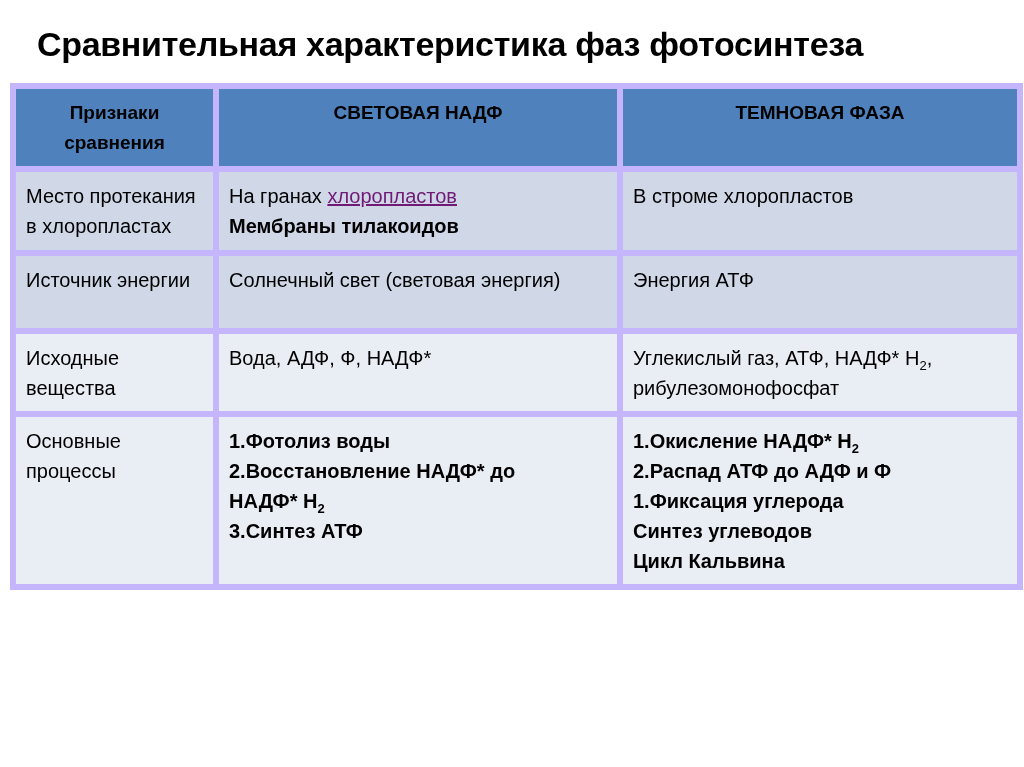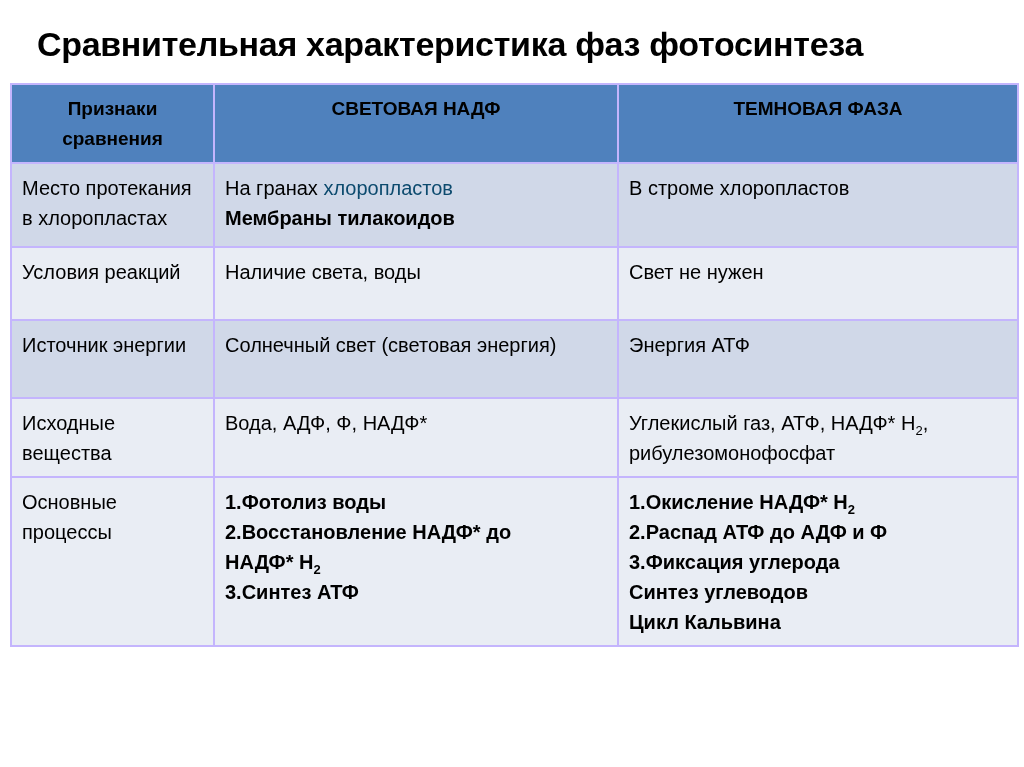--- a/index.html
+++ b/index.html
@@ -2,27 +2,27 @@
 <html><head>
   <meta charset="utf-8">
   <style>
     html, body { margin: 0; padding: 0; background: #ffffff; }
     body { width: 1024px; height: 767px; position: relative; overflow: hidden;
            font-family: "Liberation Sans", "DejaVu Sans", sans-serif; color: #000; }
     .title { position: absolute; left: 0; top: 25px; width: 900px; text-align: center;
              font-size: 34px; font-weight: bold; letter-spacing: -0.3px; }
     table.cmp { position: absolute; left: 10px; top: 83px; width: 1007px;
                 border-collapse: collapse; table-layout: fixed; }
-    table.cmp th, table.cmp td { border: 2px solid #c4b5fd; vertical-align: top;
+    table.cmp th, table.cmp td { border: 6px solid #c4b5fd; vertical-align: top;
                 padding: 9px 10px 8px 10px; font-size: 20px; line-height: 30px; }
     table.cmp th { background: #4f81bd; color: #000; font-weight: bold; font-size: 19px;
                    text-align: center; }
     table.cmp tr.odd td { background: #d0d8e8; }
     table.cmp tr.even td { background: #e9edf4; }
-    .link { color: #0c4a6e; }
+    .link { color: #701a75; text-decoration: underline; }
     .line { display: block; font-weight: bold; }
     sub { font-size: 13px; line-height: 0; vertical-align: -5px; }
   </style>
 </head>
 <body>
 
 <div class="title">Сравнительная характеристика фаз фотосинтеза</div>
 
 <table class="cmp">
   <colgroup>
@@ -39,25 +39,20 @@
   </thead>
   <tbody>
     <tr class="odd" style="height:84px">
       <td>Место протекания в хлоропластах</td>
       <td>
         <span>На гранах </span><span class="link">хлоропластов</span>
         <span class="line">Мембраны тилакоидов</span>
       </td>
       <td>В строме хлоропластов</td>
     </tr>
-    <tr class="even" style="height:73px">
-      <td>Условия реакций</td>
-      <td>Наличие света, воды</td>
-      <td>Свет не нужен</td>
-    </tr>
     <tr class="odd" style="height:78px">
       <td>Источник энергии</td>
       <td>Солнечный свет (световая энергия)</td>
       <td>Энергия АТФ</td>
     </tr>
     <tr class="even" style="height:74px">
       <td>Исходные вещества</td>
       <td>Вода, АДФ, Ф, НАДФ*</td>
       <td>
         <span>Углекислый газ, АТФ, НАДФ* Н</span><sub>2</sub><span>, рибулезомонофосфат</span>
@@ -67,19 +62,19 @@
       <td>Основные процессы</td>
       <td>
         <span class="line">1.Фотолиз воды</span>
         <span class="line">2.Восстановление НАДФ* до</span>
         <span class="line"><span>НАДФ* Н</span><sub>2</sub></span>
         <span class="line">3.Синтез АТФ</span>
       </td>
       <td>
         <span class="line"><span>1.Окисление НАДФ* Н</span><sub>2</sub></span>
         <span class="line">2.Распад АТФ до АДФ и Ф</span>
-        <span class="line">3.Фиксация углерода</span>
+        <span class="line">1.Фиксация углерода</span>
         <span class="line">Синтез углеводов</span>
         <span class="line">Цикл Кальвина</span>
       </td>
     </tr>
   </tbody>
 </table>
 
 </body></html>

